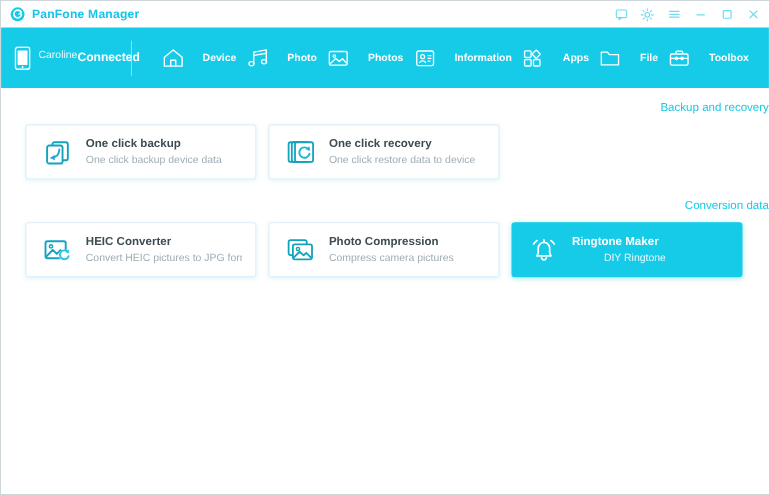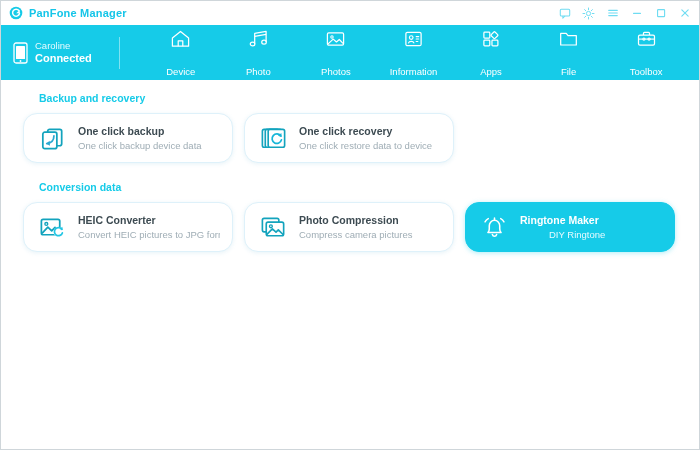--- a/index.html
+++ b/index.html
@@ -90,21 +90,21 @@
     width: 110px;
     box-sizing: border-box;
   }
   .phone-icon {
     width: 15px;
     height: 22px;
     flex: 0 0 auto;
   }
   .device-text {
     display: flex;
-    flex-direction: column;
+    flex-direction: row;
     justify-content: center;
     line-height: 1.15;
   }
   .device-name {
     color: #e6fbff;
     font-size: 9.5px;
   }
   .device-status {
     color: #ffffff;
     font-size: 11px;
@@ -120,26 +120,27 @@
     flex: 1 1 auto;
     display: flex;
     align-items: center;
     justify-content: space-around;
     height: 100%;
     padding: 0 14px 0 22px;
     box-sizing: border-box;
   }
   .nav-item {
     display: flex;
-    flex-direction: column;
+    flex-direction: row;
     align-items: center;
     justify-content: center;
     gap: 16px;
     cursor: default;
     min-width: 52px;
+    font-weight: bold;
   }
   .nav-icon {
     width: 22px;
     height: 21px;
     display: flex;
     align-items: center;
     justify-content: center;
     color: #ffffff;
   }
   .nav-icon svg { display: block; }
@@ -155,35 +156,36 @@
     left: 0; top: 79px;
     width: 100%;
     height: 369px;
     background: #ffffff;
     box-sizing: border-box;
     padding: 12px 0 0 22px;
   }
   .section-title {
     color: #16cbe8;
     font-size: 10.5px;
-    font-weight: bold;
-    margin: 0 0 9px 16px;
+    font-weight: normal;
+    margin: 0 0 9px 0;
+    text-align: right;
   }
   .section-title.second { margin-top: 18px; }
   .card-row {
     display: flex;
     gap: 11px;
   }
   .card {
     width: 210px;
     height: 50px;
     box-sizing: border-box;
     background: #ffffff;
     border: 1px solid #def1fa;
-    border-radius: 14px;
+    border-radius: 3px;
     box-shadow: 0 1px 4px rgba(120,190,215,0.18);
     display: flex;
     align-items: center;
     gap: 11px;
     padding: 0 12px 0 14px;
     cursor: default;
   }
   .card.active {
     background: #16cbe8;
     border-color: #16cbe8;

